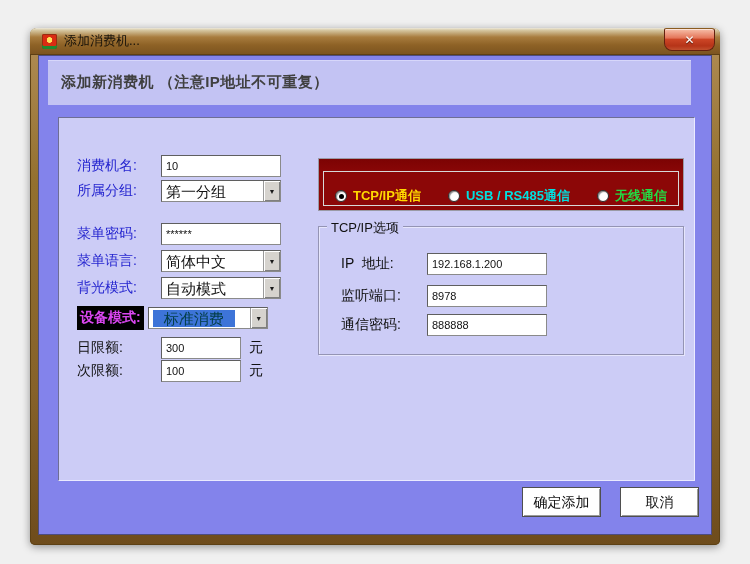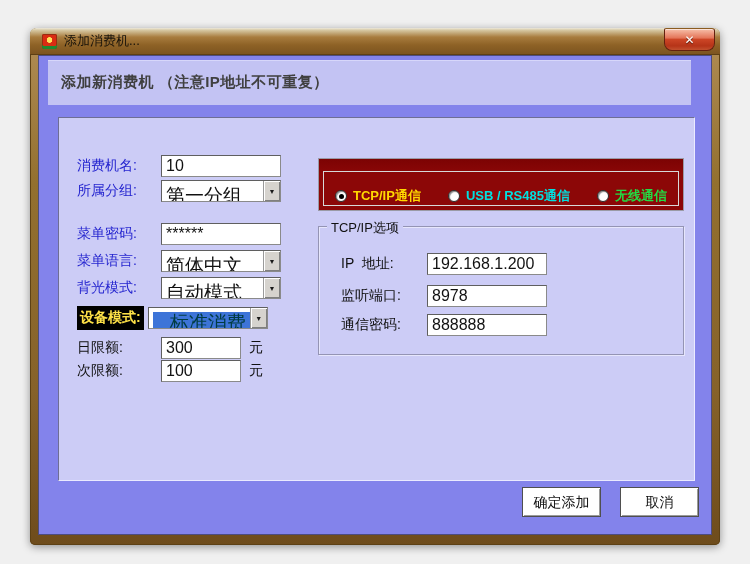--- a/index.html
+++ b/index.html
@@ -58,38 +58,38 @@
     border-right:1px solid #eaeaff; border-bottom:1px solid #eaeaff;
   }
   .row { position:absolute; left:18px; height:22px; display:flex; align-items:center; }
   .lbl {
     width:76px; text-align:left; margin-right:8px;
     font-size:14px; white-space:pre;
   }
   .lbl.blue { color:#2525cf; }
   .lbl.black { color:#111; }
   .dev-lbl {
-    background:#000; color:#fde047; font-weight:bold; font-size:14px;
+    background:#000; color:#d946ef; font-weight:bold; font-size:14px;
     padding:3px 3px; margin-right:4px; white-space:pre;text-align:center;
   }
   .tinput {
     height:22px; background:#fff;
     border:1px solid #8a8a8a; border-top-color:#5f5f5f; border-left-color:#5f5f5f;
-    font-size:16px; padding:2px 4px; color:#111;
+    font-size:11px; padding:2px 4px; color:#111;
     font-family:"Liberation Sans","DejaVu Sans",sans-serif;
   }
   .w120 { width:120px; } .w80 { width:80px; }
   .suffix { margin-left:8px; font-size:14px; color:#111; }
   .combo {
     width:120px; height:22px; background:#fff; display:flex;
     border:1px solid #8a8a8a; border-top-color:#5f5f5f; border-left-color:#5f5f5f;
     cursor:default;
   }
-  .combo-text { flex:1; font-size:19px; padding:2px 0 0 4px; color:#111; overflow:hidden; white-space:nowrap; }
-  .combo-text .hl { background:#3d74d8; color:#003c42; padding:0 17px; }
+  .combo-text { flex:1; font-size:15px; padding:2px 0 0 4px; color:#111; overflow:hidden; white-space:nowrap; }
+  .combo-text .hl { background:#3d74d8; color:#003c42; padding:0 11px; }
   .combo-btn {
     width:17px; background:#d6d3ce; border-left:1px solid #9a9a9a;
     box-shadow:inset 1px 1px 0 #fff, inset -1px -1px 0 #7f7f7f;
     display:flex; align-items:center; justify-content:center;
     font-size:7px; color:#1a1a1a; cursor:pointer;
   }
   .comm-panel {
     position:absolute; left:259px; top:40px; width:366px; height:53px;
     background:linear-gradient(180deg,#7c0303 0%,#8c0707 30%,#8c0707 100%);
     border:1px solid #9a9aa6;

